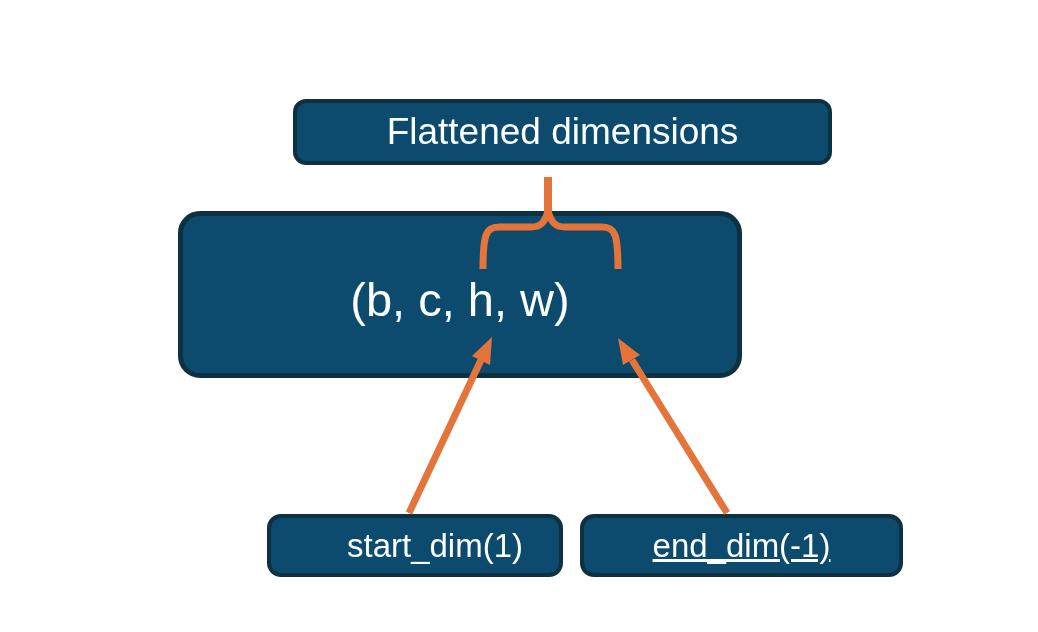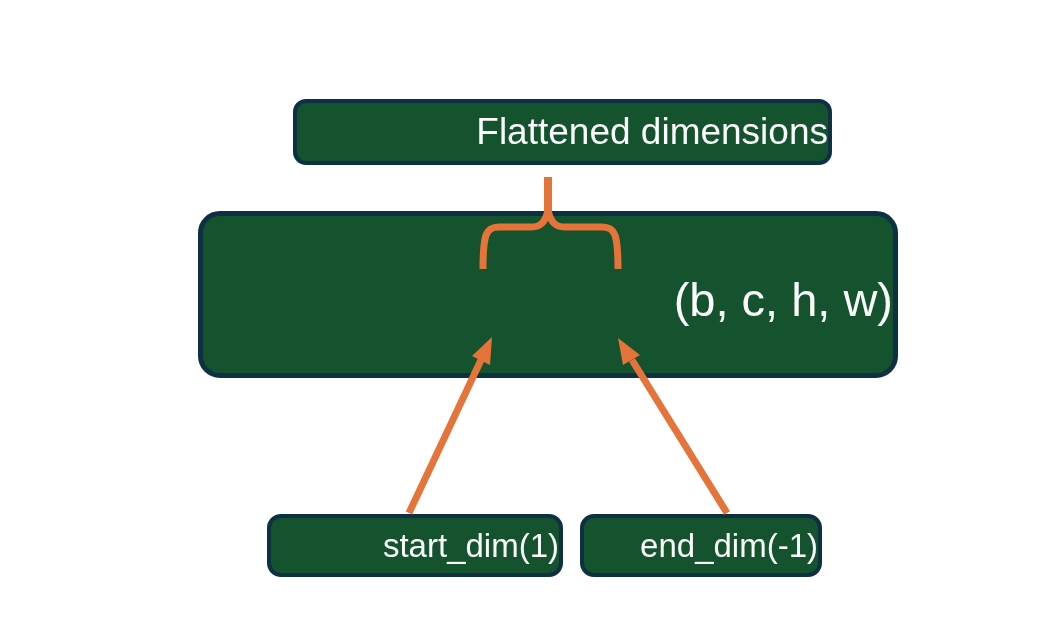--- a/index.html
+++ b/index.html
@@ -11,51 +11,50 @@
     position: relative;
     width: 1038px;
     height: 632px;
     background: #ffffff;
     overflow: hidden;
     font-family: "Liberation Sans", "DejaVu Sans", sans-serif;
   }
   .node {
     position: absolute;
     box-sizing: border-box;
-    background: #14532d;
+    background: #0c4a6e;
     border: 4px solid #0d3142;
     color: #fbfdfd;
     display: flex;
     align-items: center;
-    justify-content: flex-end;
+    justify-content: center;
     text-align: center;
     white-space: nowrap;
   }
   .node-top {
     left: 293px; top: 99px;
     width: 539px; height: 66px;
     border-radius: 13px;
     font-size: 37px;
   }
   .node-big {
     left: 178px; top: 211px;
-    width: 700px; height: 167px;
+    width: 564px; height: 167px;
     border-radius: 22px;
     border-width: 5px;
     font-size: 47px;
     padding-top: 10px;
-    margin-left: 20px;
   }
   .node-small {
     width: 296px; height: 63px;
     border-radius: 14px;
     font-size: 33px;
   }
   .node-start { left: 267px; top: 514px; padding-left: 40px; }
-  .node-end   { left: 580px; top: 514px; width: 242px; }
+  .node-end   { left: 580px; top: 514px; width: 323px; text-decoration: underline; }
   .connector-layer {
     position: absolute;
     left: 0; top: 0;
     width: 1038px; height: 632px;
     pointer-events: none;
     z-index: 5;
   }
 </style>
 </head>
 <body>

